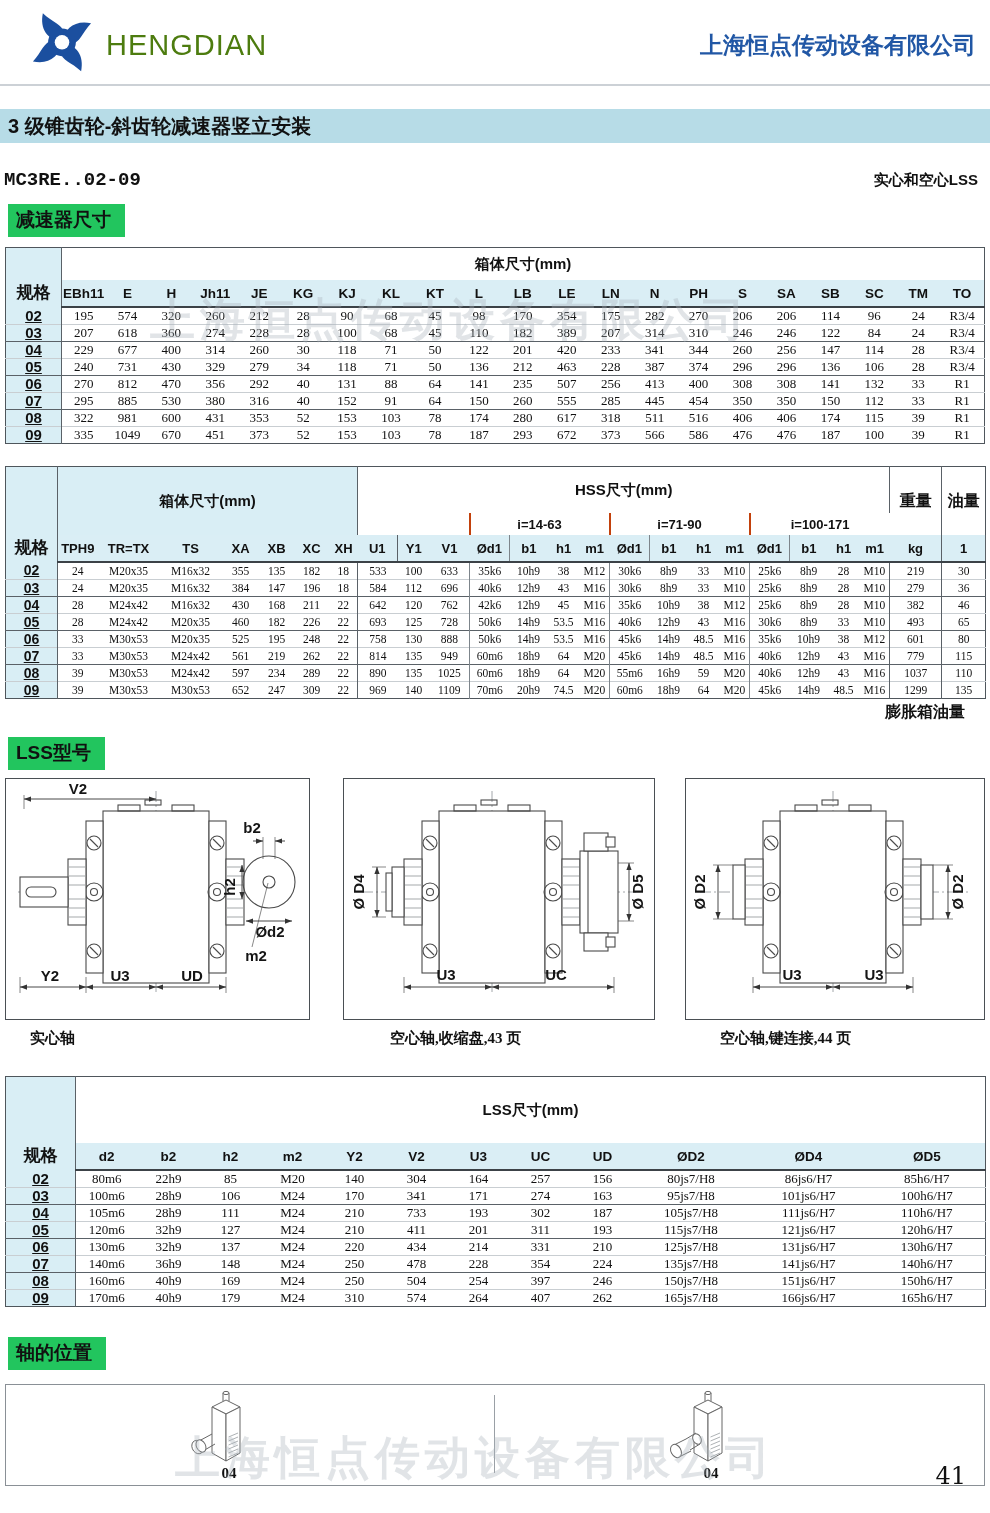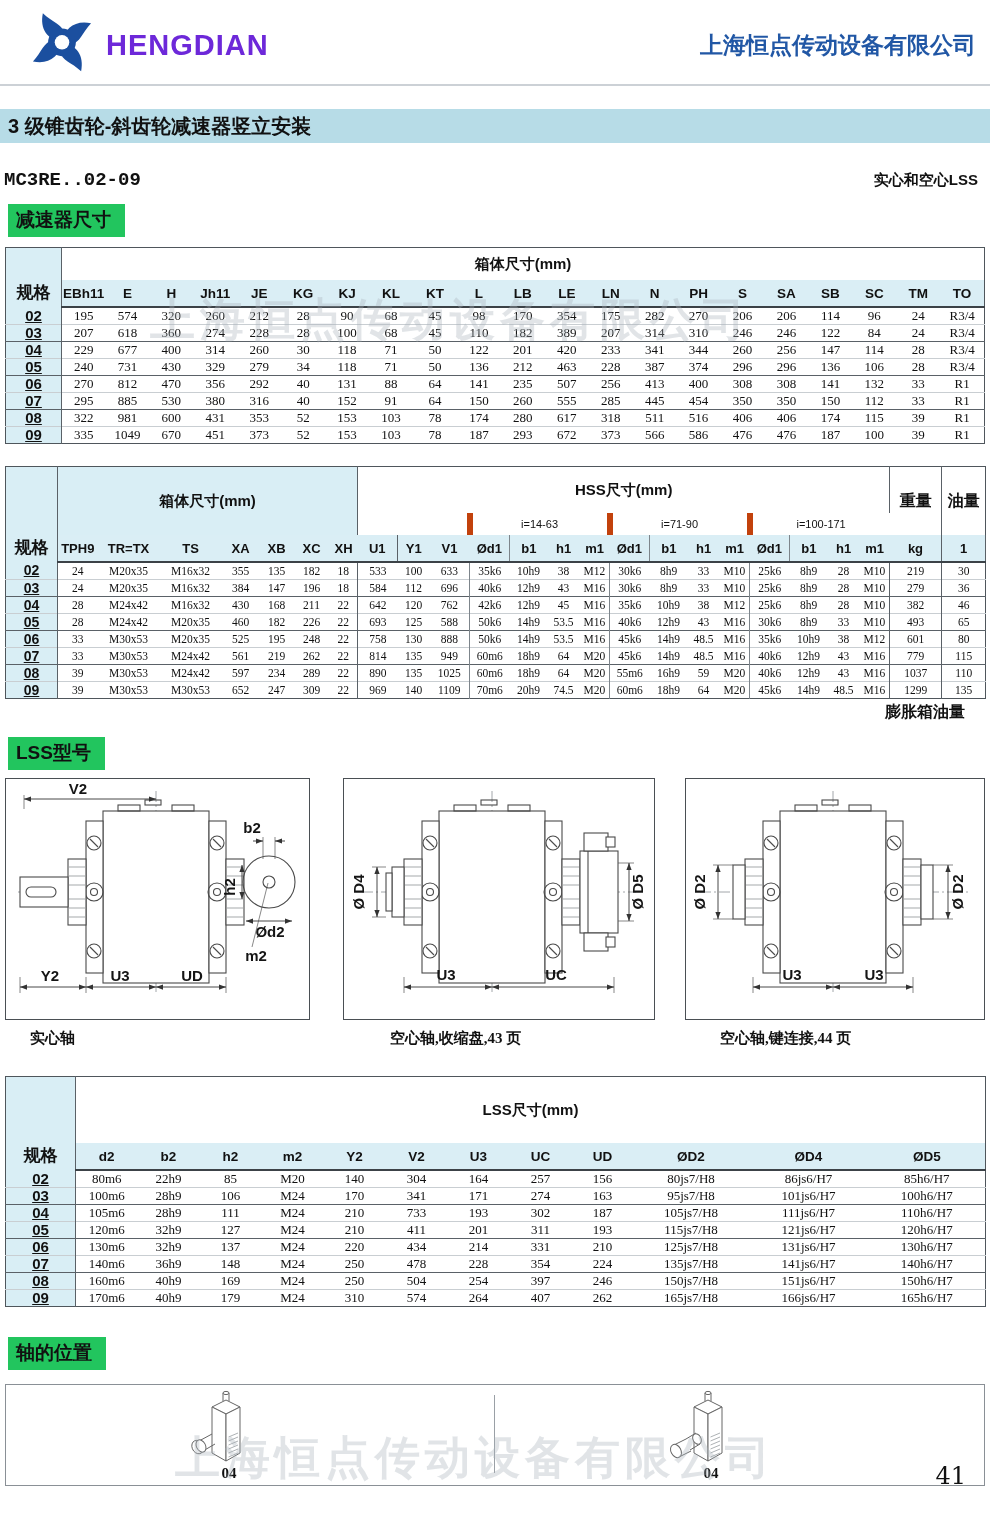--- a/index.html
+++ b/index.html
@@ -4,21 +4,21 @@
 <style>
   html,body{margin:0;padding:0;}
   body{
     width:990px;height:1513px;position:relative;background:#fff;
     font-family:"Liberation Sans",sans-serif;color:#111;overflow:hidden;
   }
   
   .page-header{height:84px;border-bottom:2px solid #ccd1d6;position:relative;}
   .logo-wrap{position:absolute;left:28px;top:8px;display:flex;align-items:center;}
   .logo-icon{width:68px;height:66px;}
-  .brand-name{font-size:29px;font-weight:700;color:#6d28d9;letter-spacing:1px;margin-left:10px;margin-top:8px;}
+  .brand-name{font-size:29px;font-weight:400;color:#4d7c0f;letter-spacing:1px;margin-left:10px;margin-top:8px;}
   .company-name{position:absolute;right:14px;top:30px;font-size:23px;font-weight:bold;color:#2157a5;}
   
   .title-bar{margin-top:23px;height:34px;background:#b7dce7;font-size:20px;font-weight:bold;
     line-height:34px;padding-left:8px;}
   .model-line{margin-top:26px;height:26px;position:relative;}
   .model-code{position:absolute;left:4px;top:0;font-family:"Liberation Mono",monospace;font-weight:bold;font-size:19px;letter-spacing:0px;}
   .shaft-note{position:absolute;right:12px;top:2px;font-size:15px;font-weight:bold;}
   .section-label{display:inline-block;background:#22c55e;font-size:19px;font-weight:bold;
     padding:3px 14px 4px 8px;margin-left:8px;}
   .sec1{margin-top:9px;}
@@ -40,21 +40,21 @@
   
   .t1{margin-top:10px;}
   .t1 col.c-spec{width:56px;}
   
   .t2{margin-top:22px;}
   .t2 td{font-size:11.5px;}
   .t2 td.spec{font-size:14px;}
   .t2 tr.colnames th{font-size:13px;}
   .t2 th.box-title{background:#d9eef5;font-size:15px;border-right:1.2px solid #5a6167;}
   .t2 th.hss-title{font-size:15px;border-right:1.2px solid #5a6167;height:44px;vertical-align:middle;}
-  .t2 th.igroup{font-size:11px;font-weight:normal;height:20px;border-left:6px solid #c2410c;}
+  .t2 th.igroup{font-size:13px;font-weight:bold;height:20px;border-left:2px solid #c2410c;}
   .t2 th.blank{border-right:1px solid #7d858b;}
   .t2 th.wt,.t2 th.oil{font-size:16px;}
   .t2 th.wt{border-right:1.2px solid #5a6167;}
   .t2 td:nth-child(8),.t2 tr.colnames th:nth-child(8){border-right:1.2px solid #5a6167;}
   .t2 td:nth-child(11),.t2 tr.colnames th:nth-child(11){border-right:1px solid #7d858b;}
   .t2 td:nth-child(15),.t2 tr.colnames th:nth-child(15){border-right:1px solid #7d858b;}
   .t2 td:nth-child(19),.t2 tr.colnames th:nth-child(19){border-right:1px solid #7d858b;}
   .t2 td:nth-child(23),.t2 tr.colnames th:nth-child(23){border-right:1.2px solid #5a6167;}
   .t2 td:nth-child(24),.t2 tr.colnames th:nth-child(24){border-right:1.2px solid #5a6167;}
   .footnote{width:980px;margin-left:5px;text-align:right;font-size:16px;font-weight:bold;
@@ -507,21 +507,21 @@
         <td class="spec">05</td>
         <td>28</td>
         <td>M24x42</td>
         <td>M20x35</td>
         <td>460</td>
         <td>182</td>
         <td>226</td>
         <td>22</td>
         <td>693</td>
         <td>125</td>
-        <td>588</td>
+        <td>728</td>
         <td>50k6</td>
         <td>14h9</td>
         <td>53.5</td>
         <td>M16</td>
         <td>40k6</td>
         <td>12h9</td>
         <td>43</td>
         <td>M16</td>
         <td>30k6</td>
         <td>8h9</td>

